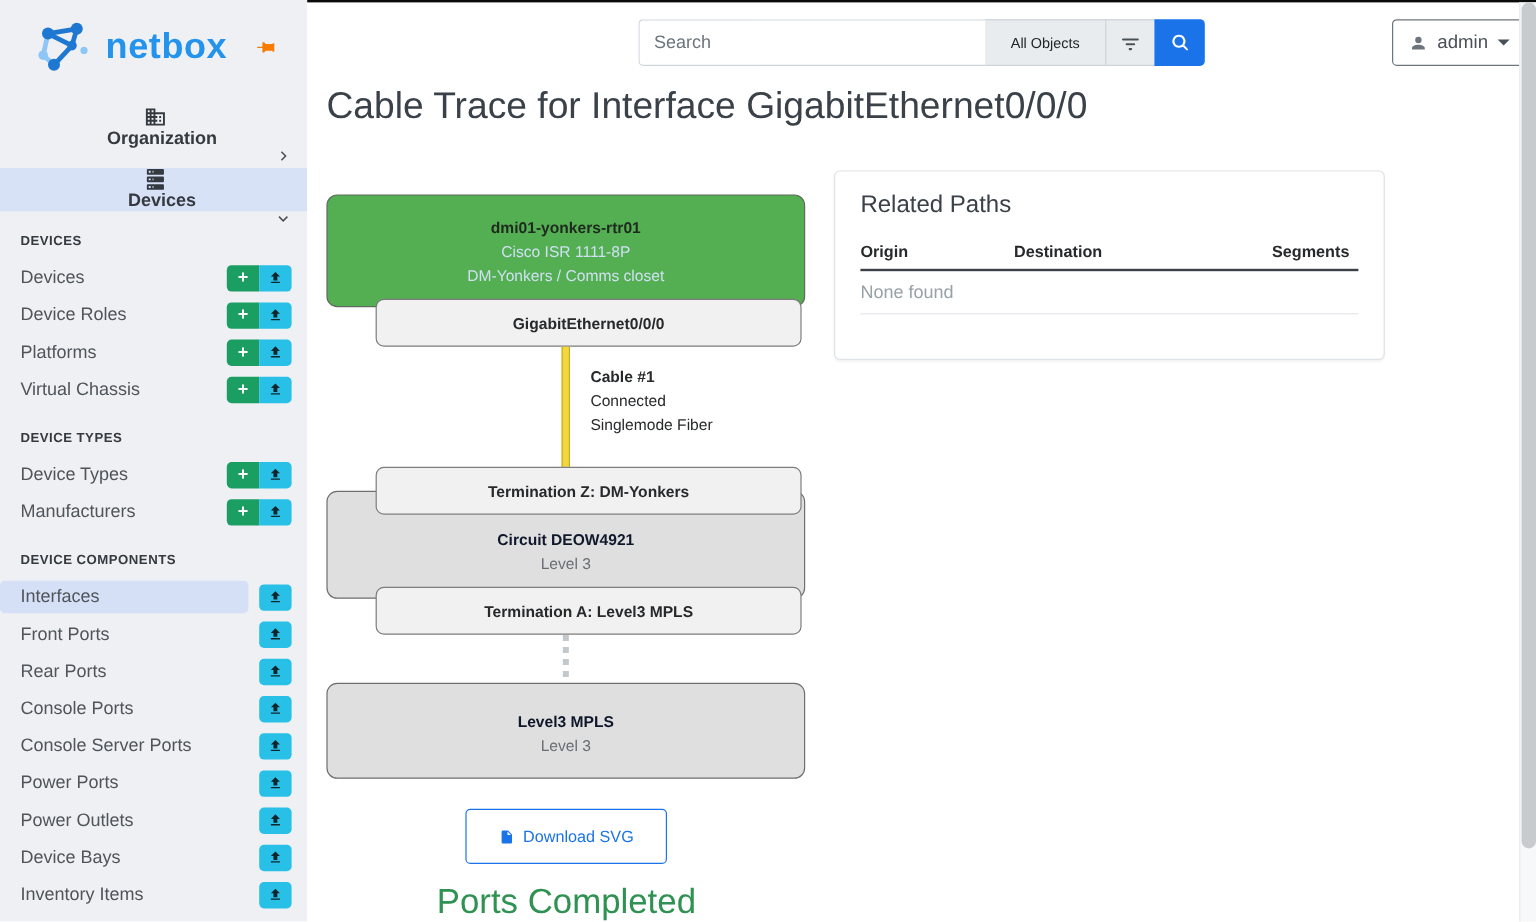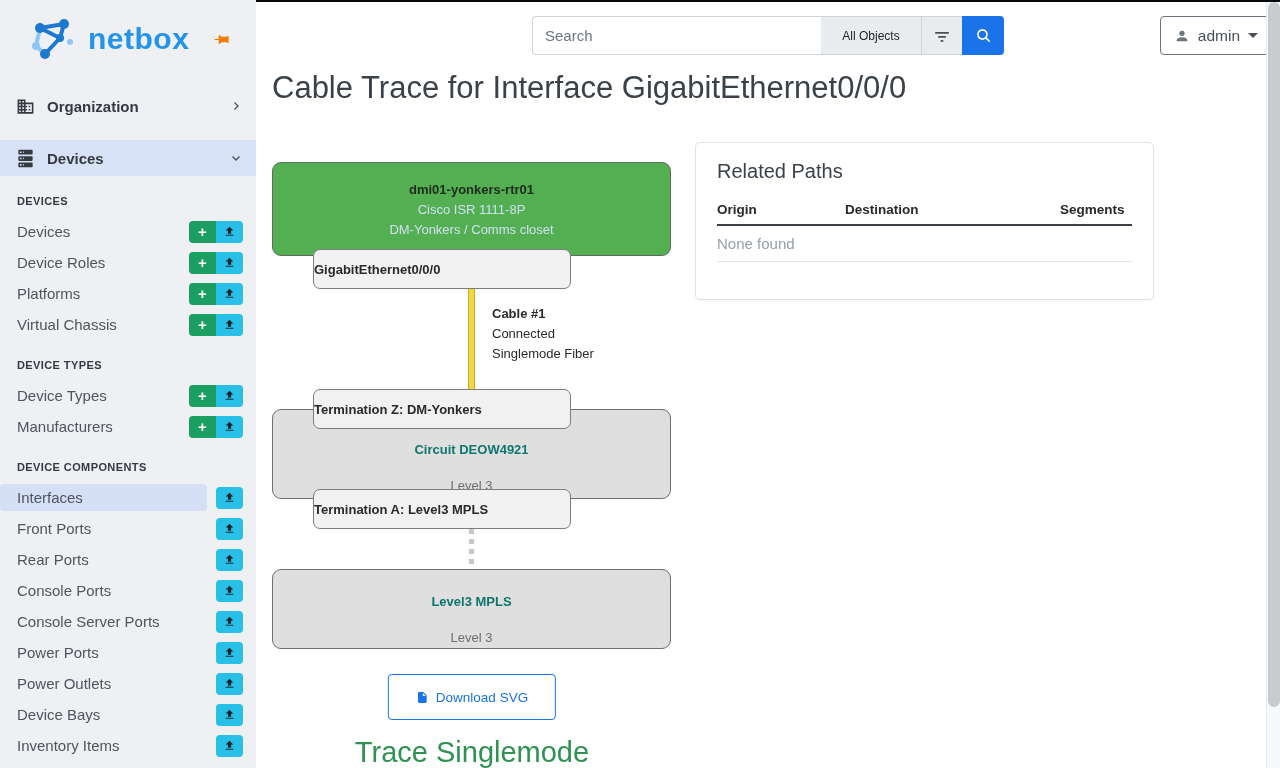--- a/index.html
+++ b/index.html
@@ -5,21 +5,21 @@
   * { margin:0; padding:0; box-sizing:border-box; }
   html,body { width:1280px; height:768px; overflow:hidden; }
   body { font-family:"Liberation Sans", sans-serif; background:#fff; }
   .stage { position:relative; width:1280px; height:768px; overflow:hidden; }
 
   
   .sidebar { position:absolute; left:0; top:0; width:256px; height:768px; background:#eef0f3; }
   .logo-row { height:78px; display:flex; align-items:center; padding-left:30px; }
   .logo-text { font-size:30px; font-weight:700; color:#2493eb; letter-spacing:.5px; margin-left:12px; }
   .pin-btn { margin-left:24px; background:none; border:none; cursor:pointer; display:flex; }
-  .nav-row { height:36px; display:flex; align-items:center; padding:0 14px 0 16px; cursor:pointer; }
+  .nav-row { height:36px; display:flex; align-items:center; padding:0 14px 0 16px; cursor:pointer;flex-direction:column; }
   .nav-row .nav-label { margin-left:12px; font-size:15px; font-weight:700; color:#343a40; }
   .nav-row .chev { margin-left:auto; display:flex; }
   .nav-row.first { margin-top:10px; margin-bottom:16px; }
   .nav-row.active { background:#d8e2f6; }
   .sec-label { margin:19px 0 8px 17px; font-size:11px; line-height:13px; font-weight:700; color:#343a40; letter-spacing:.4px; }
   .side-item { position:relative; height:31px; display:flex; align-items:center; padding-left:17px; font-size:15px; color:#4f555b; cursor:pointer; }
   .side-item .item-label { position:relative; z-index:1; }
   .side-item.active::before { content:""; position:absolute; left:0; top:2px; width:207px; height:27px; background:#d5e0f6; border-radius:4px; }
   .btn-pair { margin-left:auto; margin-right:13px; display:flex; position:relative; z-index:1; }
   .mini-btn { width:27px; height:22px; display:flex; align-items:center; justify-content:center; border:none; cursor:pointer; }
@@ -44,30 +44,30 @@
   .caret-down { width:0; height:0; border-left:5px solid transparent; border-right:5px solid transparent; border-top:5px solid #495057; }
 
   .page-title { position:absolute; left:16px; top:68px; font-size:31px; font-weight:400; color:#3a4149; }
 
   
   .trace { position:absolute; left:16px; top:140px; width:400px; height:628px; }
   .node { position:absolute; border:1px solid #6f6f6f; text-align:center; }
   .device-box { left:0; top:20px; width:399px; height:94px; background:#54ae52; border-color:#5f6b5f; border-radius:9px; padding-top:17px; }
   .device-name { font-size:13px; font-weight:700; color:#1e2a1e; line-height:20px; }
   .device-link { font-size:13px; color:#cfe0f2; line-height:20px; cursor:pointer; }
-  .port-box { left:41px; width:258px; height:40px; background:#f1f1f1; border-color:#7d7d7d; border-radius:7px; display:flex; align-items:center; font-size:13px; font-weight:700; color:#27292b; }
+  .port-box { left:41px; width:355px; height:40px; background:#f1f1f1; border-color:#7d7d7d; border-radius:7px; display:flex; align-items:center; justify-content:center; font-size:13px; font-weight:700; color:#27292b; }
   .if-box { top:107px; }
   .tz-box { top:247px; z-index:2; }
   .ta-box { top:347px; z-index:2; }
   .cable-line { position:absolute; left:196px; top:147px; width:7px; height:100px; background:#f4d83b; border-left:1px solid #bfae33; border-right:1px solid #bfae33; }
   .cable-label { position:absolute; left:220px; top:162px; text-align:left; font-size:13px; color:#27292b; line-height:20px; }
   .cable-name { font-weight:700; cursor:pointer; }
   .circuit-box { left:0; top:267px; width:399px; height:90px; background:#dfdfdf; border-color:#6f6f6f; border-radius:9px; z-index:1; padding-top:30px; }
-  .net-title { font-size:13px; font-weight:700; color:#0f766e; line-height:20px; }
-  .net-sub { font-size:13px; color:#6a6f74; line-height:20px;margin-top:16px; }
+  .net-title { font-size:13px; font-weight:700; color:#0f172a; line-height:20px; }
+  .net-sub { font-size:13px; color:#6a6f74; line-height:20px; }
   .dotted-line { position:absolute; left:197px; top:387px; width:5px; height:40px;
                  background:repeating-linear-gradient(#c3c8cc 0 5px, transparent 5px 10px); }
   .pn-box { left:0; top:427px; width:399px; height:80px; background:#dfdfdf; border-color:#6f6f6f; border-radius:9px; padding-top:22px; }
   .dl-btn { position:absolute; left:50%; transform:translateX(-50%); top:532px; height:46px; display:flex; align-items:center; gap:7px; padding:0 27px; background:#fff; border:1px solid #1a73e8; border-radius:4px; color:#1a73e8; font-size:13.5px; cursor:pointer; font-family:inherit; white-space:nowrap; }
   .trace-status { position:absolute; left:0; top:594px; width:100%; text-align:center; font-size:29px; color:#2f9152; }
 
   
   .card { position:absolute; left:439px; top:140px; width:459px; height:158px; background:#fff; border:1px solid #dfe3e7; border-radius:5px; box-shadow:0 1px 2px rgba(0,0,0,.05); padding:17px 21px; }
   .card-title { font-size:20px; font-weight:400; color:#3a4149; }
   .paths-table { width:100%; border-collapse:collapse; margin-top:15px; }
@@ -417,21 +417,21 @@
 
       <button class="dl-btn">
         <span>
           <svg width="13" height="13" viewBox="0 0 24 24">
               <path fill="#1a73e8" d="M13,9V3.5L18.5,9M6,2C4.89,2 4,2.89 4,4V20A2,2 0 0,0 6,22H18A2,2 0 0,0 20,20V8L14,2H6Z"></path>
             </svg>
         </span>
         <span>Download SVG</span>
       </button>
 
-      <div class="trace-status">Trace Singlemode</div>
+      <div class="trace-status">Ports Completed</div>
     </div>
 
     <div class="card">
       <div class="card-title">Related Paths</div>
       <table class="paths-table">
         <colgroup>
             <col style="width:128px">
             <col style="width:215px">
             <col>
           </colgroup>

